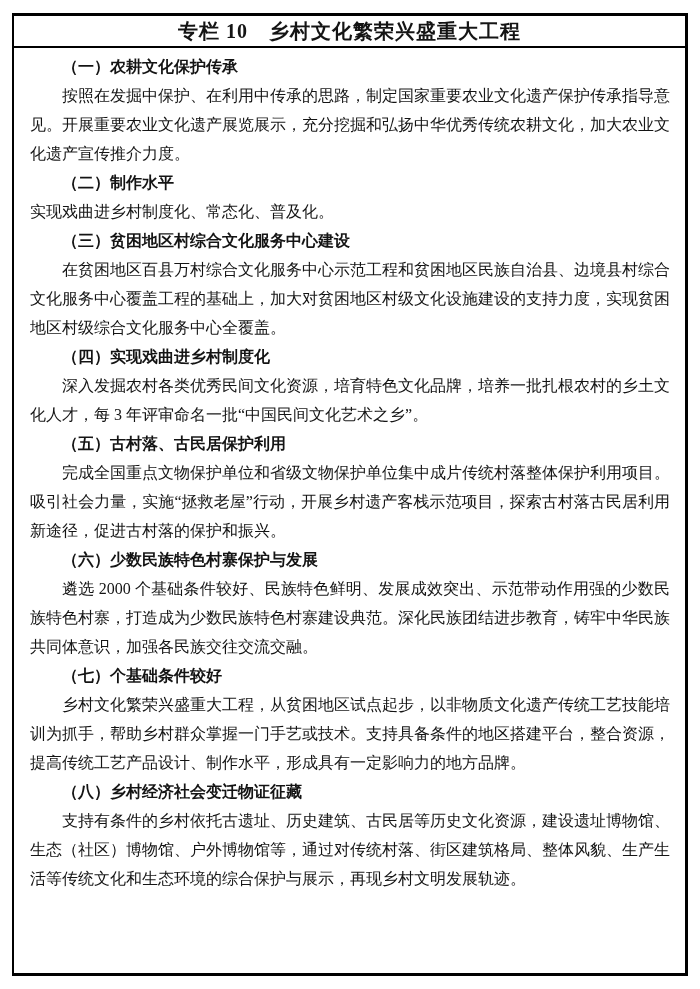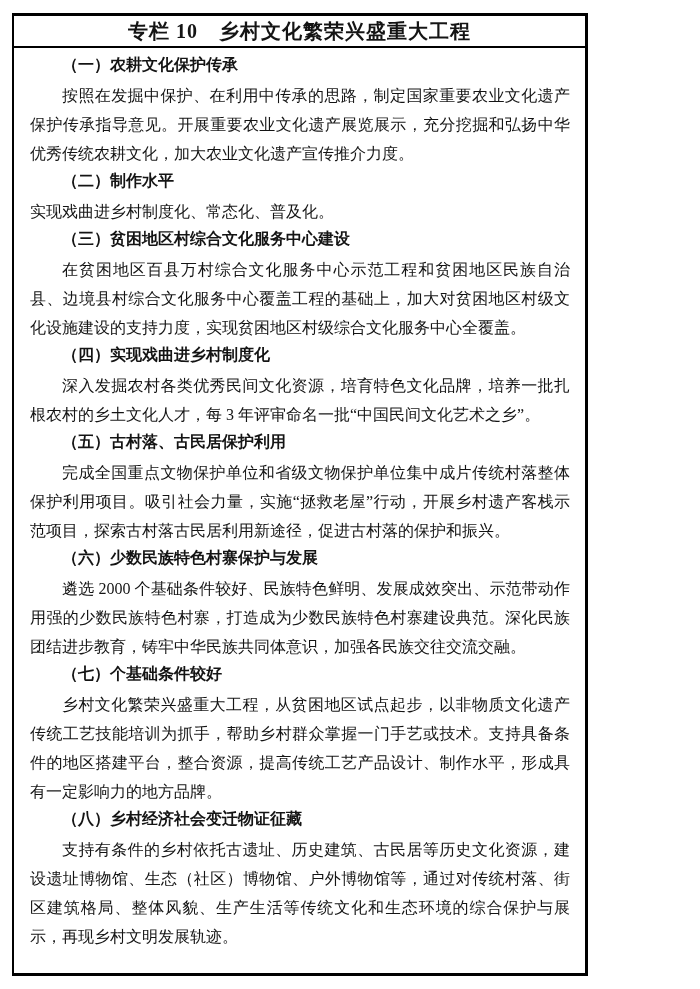--- a/index.html
+++ b/index.html
@@ -11,21 +11,21 @@
     position: relative;
     width: 700px; height: 989px;
     background: #ffffff;
     font-family: "Liberation Serif", "DejaVu Serif", serif;
     color: #141414;
     overflow: hidden;
   }
   .panel {
     position: absolute;
     left: 12px; top: 13px;
-    width: 576px; height: 963px;
+    width: 676px; height: 963px;
     border: 3px solid #000000;
     border-left-width: 2px;
     background: #ffffff;
     overflow: hidden;
   }
   .panel-title {
     height: 32px;
     border-bottom: 2px solid #000000;
     display: flex;
     align-items: center;
@@ -40,21 +40,20 @@
     font-size: 16px;
     line-height: 29px;
     text-align: justify;
   }
   .panel-body p {
     text-indent: 2em;
     margin: 0;
   }
   .panel-body p.heading {
     font-weight: bold;
-    font-family: Liberation Mono, monospace;
   }
   .panel-body p.continued {
     text-indent: 0;
     margin-top: 0;
   }
 </style>
 </head>
 <body>
 
 <div class="page">

